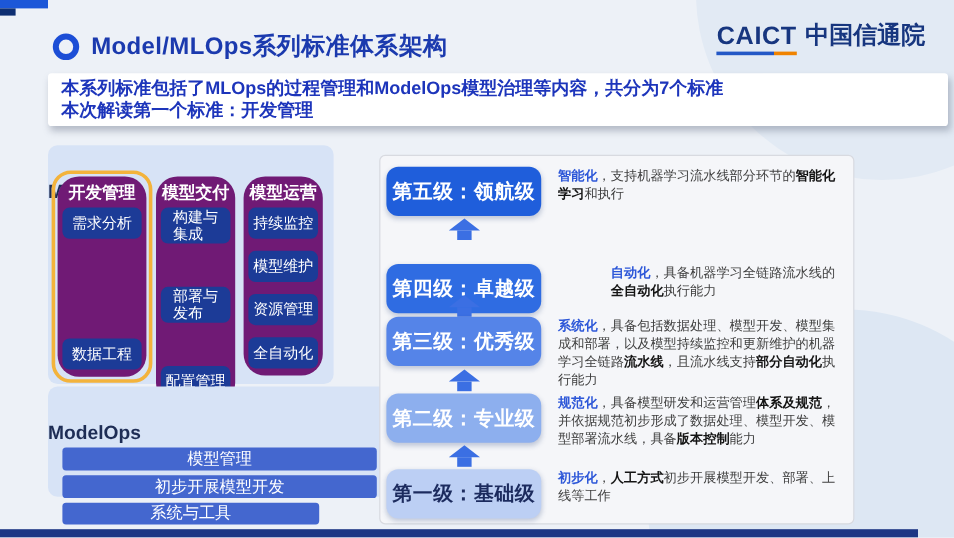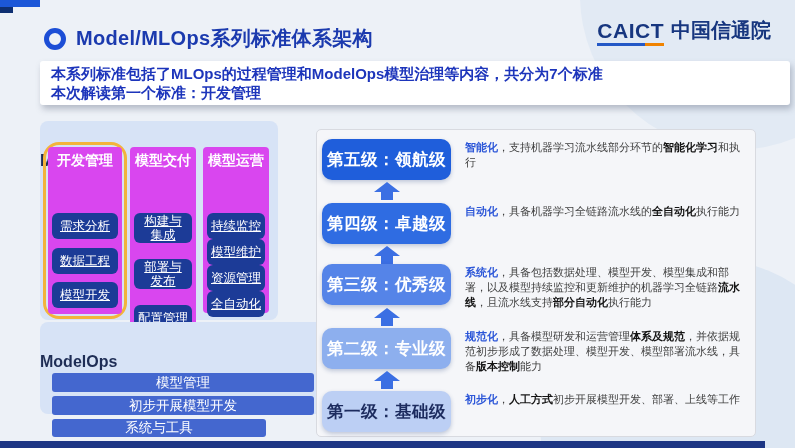--- a/index.html
+++ b/index.html
@@ -21,43 +21,43 @@
   .logo-cn{font-size:20px;font-weight:bold;color:#17367f;margin-left:7px;line-height:1.05;}
   
   .banner{position:absolute;left:40px;top:61px;width:750px;height:44px;background:#ffffff;border-radius:3px;
           box-shadow:2px 4px 6px rgba(110,120,140,.45);padding:3px 11px;box-sizing:border-box;}
   .banner-line{font-size:15px;font-weight:bold;color:#1d35bb;line-height:19px;white-space:nowrap;}
   
   .panel-mlops{position:absolute;left:40px;top:121px;width:238px;height:199px;background:#d7e3f6;border-radius:8px;}
   .panel-title{font-size:16px;font-weight:600;color:#1e2d55;padding-top:3px;margin-top:28px;}
   .gold-wrap{position:absolute;left:3px;top:21px;width:84px;height:177px;border:3px solid #f3b33c;border-radius:16px;
              padding:2px;box-sizing:border-box;}
-  .col{background:#d946ef;border-radius:4px;display:flex;flex-direction:column;padding:3px 4px 6px;box-sizing:border-box;gap:40px;}
+  .col{background:#701a75;border-radius:18px;display:flex;flex-direction:column;padding:3px 4px 6px;box-sizing:border-box;}
   .gold-wrap .col{width:100%;height:100%;}
   .col.c2{position:absolute;left:90px;top:26px;width:66px;height:190px;}
   .col.c3{position:absolute;left:163px;top:26px;width:66px;height:166px;}
   .col-header{color:#fff;font-size:14px;font-weight:bold;text-align:center;padding:2px 0 3px;flex:none;}
   .col-items{flex:1;display:flex;flex-direction:column;justify-content:space-between;}
-  .item{background:#1c3b97;border-radius:6px;color:#fff;font-size:12.5px;text-align:center;display:flex;
-        align-items:center;justify-content:center;white-space:pre-line;min-height:24px;line-height:14px;padding:1px 2px;text-decoration:underline;}
+  .item{background:#1c3b97;border-radius:6px;color:#fff;font-size:12.5px;display:flex;
+        align-items:center;justify-content:center;white-space:pre-line;min-height:24px;line-height:14px;padding:1px 2px;}
   
   .panel-modelops{position:absolute;left:40px;top:322px;width:286px;height:92px;background:#d7e3f6;border-radius:8px;}
   .mo-rows{display:flex;flex-direction:column;gap:4px;padding:2px 12px 0;}
   .bar{background:#4467cf;border-radius:3px;color:#fff;font-size:13.5px;text-align:center;line-height:19px;height:19px;}
   .standalone-bar{position:absolute;left:52px;top:419px;width:214px;height:18px;line-height:18px;}
   
-  .panel-right{position:absolute;left:316px;top:129px;width:440px;height:308px;background:#f5f6f9;
+  .panel-right{position:absolute;left:316px;top:129px;width:396px;height:308px;background:#f5f6f9;
                border:1px solid #d8dae0;border-radius:5px;box-sizing:border-box;}
   .lrow{position:absolute;left:5px;right:6px;display:flex;align-items:flex-start;}
   .lbox{flex:none;width:129px;height:41px;border-radius:10px;display:flex;align-items:center;justify-content:center;
         font-size:16.5px;font-weight:bold;letter-spacing:.5px;box-shadow:0 2px 4px rgba(30,60,120,.25);}
   .ldesc{margin:1px 0 0 14px;font-size:11px;line-height:15px;color:#3f3f3f;}
   .ldesc .kw{color:#2d57d8;font-weight:bold;}
   .ldesc b{color:#141414;font-weight:bold;}
-  .lr0{top:9px;}.lr1{top:73px;}.lr2{top:134px;}.lr3{top:198px;}.lr4{top:261px;}
+  .lr0{top:9px;}.lr1{top:90px;gap:44px;}.lr2{top:134px;}.lr3{top:198px;}.lr4{top:261px;}
   .larr{position:absolute;left:56px;width:27px;}
   .ar0{top:52px;}.ar1{top:116px;}.ar2{top:178px;}.ar3{top:241px;}
   .larr .tri{width:0;height:0;border-left:13px solid transparent;border-right:13px solid transparent;
              border-bottom:10px solid #3b6fe3;margin:0 auto;}
   .larr .stem{width:12px;height:8px;background:#3b6fe3;margin:0 auto;}
 </style>
 </head>
 <body>
 
 <div class="slide">
@@ -83,21 +83,20 @@
   </div>
 
   <div class="panel-mlops" id="mlops-panel">
     <div class="panel-title">MLOps</div>
   <div class="gold-wrap">
         <div class="col">
           <div class="col-header">开发管理</div>
           <div class="col-items">
             <div class="item">需求分析</div>
             <div class="item">数据工程</div>
-            <div class="item">模型开发</div>
           </div>
         </div>
       </div>
       <div class="col c2">
         <div class="col-header">模型交付</div>
         <div class="col-items">
           <div class="item">构建与
 集成</div>
           <div class="item">部署与
 发布</div>

